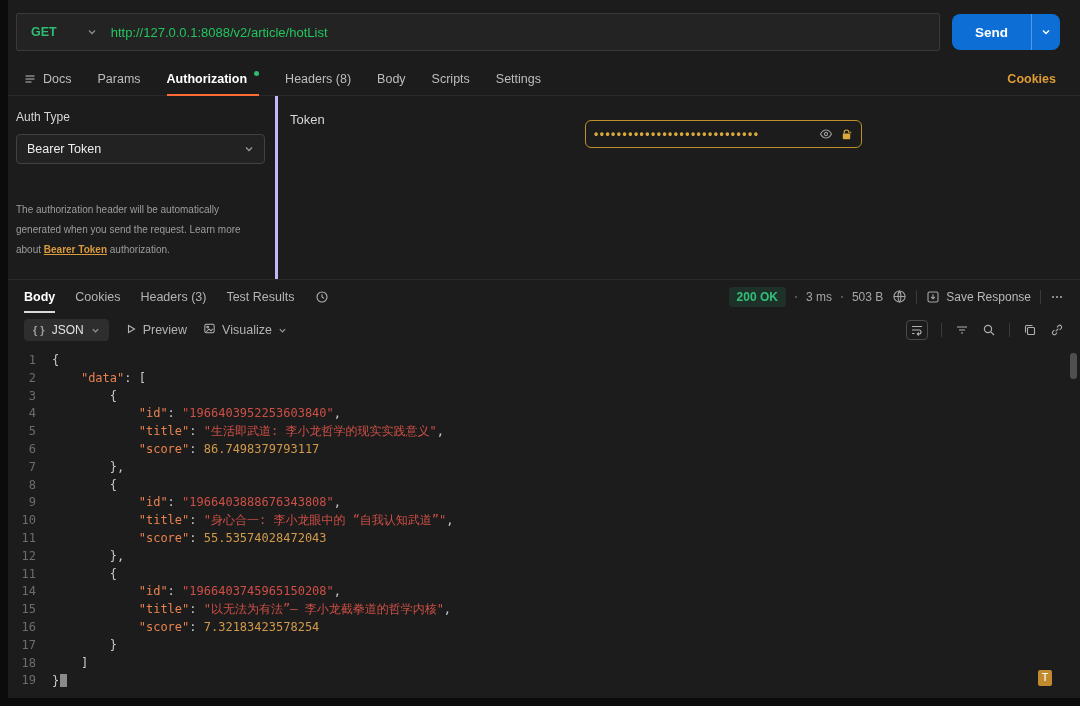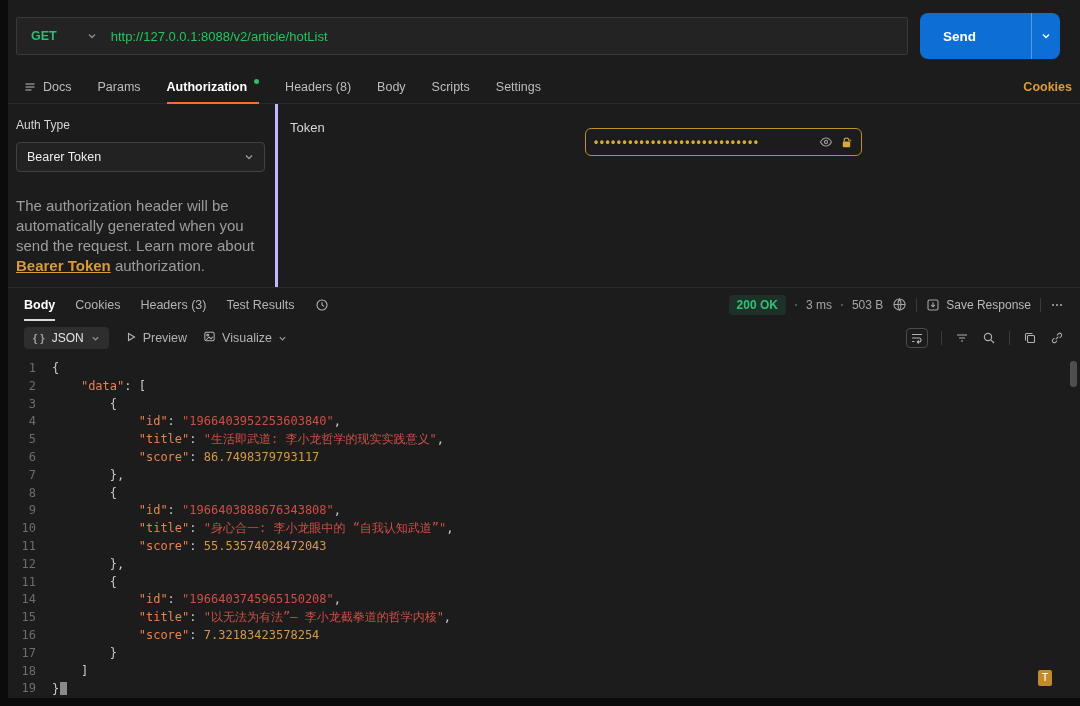--- a/index.html
+++ b/index.html
@@ -7,40 +7,40 @@
   body { font-family:"Liberation Sans", sans-serif; }
   .screen { position:relative; width:1080px; height:706px; background:#0b0b0b; overflow:hidden; }
   .main { position:absolute; left:8px; top:0; width:1072px; height:698px; background:#1c1c1c; display:flex; flex-direction:column; }
 
   
   .req-bar { display:flex; align-items:center; gap:12px; padding:13px 20px 11px 8px; }
   .url-box { flex:1; display:flex; height:38px; border:1px solid #3a3a3a; border-radius:2px; background:#232323; }
   .method { display:flex; align-items:center; gap:30px; padding:0 14px; color:#2ebd72; font-weight:700; font-size:12.5px; cursor:pointer; }
   .method .chev { color:#8d8d8d; display:flex; }
   .url-text { flex:1; display:flex; align-items:center; color:#22c55e; font-size:13px; }
-  .send-btn { display:flex; height:46px; border-radius:8px; overflow:hidden; background:#0d6ed6; color:#fff; cursor:pointer;gap:32px; }
+  .send-btn { display:flex; height:36px; border-radius:8px; overflow:hidden; background:#0d6ed6; color:#fff; cursor:pointer; }
   .send-main { display:flex; align-items:center; padding:0 23px; font-size:13.5px; font-weight:700; }
   .send-caret { display:flex; align-items:center; padding:0 9px; border-left:1px solid rgba(255,255,255,.3); }
 
   
-  .req-tabs { display:flex; align-items:center; gap:26px; padding:0 8px 0 16px; height:34px; border-bottom:1px solid #2a2a2a; font-size:12.5px; color:#bdbdbd; }
+  .req-tabs { display:flex; align-items:center; gap:26px; padding:0 24px 0 16px; height:34px; border-bottom:1px solid #2a2a2a; font-size:12.5px; color:#bdbdbd; }
   .tab { display:flex; align-items:center; gap:7px; height:100%; position:relative; cursor:pointer; }
   .tab.active { color:#ffffff; font-weight:600; }
   .tab.active::after { content:""; position:absolute; left:0; right:0; bottom:-1px; height:2px; background:#ff6c37; }
   .tab .dot { width:5px; height:5px; border-radius:50%; background:#2ebd72; align-self:flex-start; margin-top:9px; }
   .docs-icon { display:flex; color:#bdbdbd; }
   .cookies-link { margin-left:auto; color:#df9c34; font-size:12.5px; font-weight:600; cursor:pointer; }
 
   
   .auth-panel { display:flex; height:184px; border-bottom:1px solid #2a2a2a; }
   .auth-left { width:270px; border-right:3px solid #c4b5fd; padding:14px 10px 0 8px; }
   .auth-type-label { color:#d6d6d6; font-size:12px; margin-bottom:10px; }
   .auth-dropdown { height:30px; border:1px solid #414141; border-radius:4px; display:flex; align-items:center; justify-content:space-between; padding:0 10px; color:#ededed; font-size:12.5px; background:#222222; cursor:pointer; }
   .auth-dropdown .chev { color:#9a9a9a; display:flex; }
-  .auth-desc { margin-top:24px; color:#9d9d9d; font-size:15px; line-height:20px; }
+  .auth-desc { margin-top:36px; color:#9d9d9d; font-size:10px; line-height:20px; }
   .auth-link { color:#d89a3d; text-decoration:underline; font-weight:600; cursor:pointer; }
   .auth-right { flex:1; position:relative; }
   .token-label { position:absolute; left:12px; top:16px; color:#d6d6d6; font-size:13px; }
   .token-field { position:absolute; left:307px; top:24px; width:277px; height:28px; border:1px solid #bd8e2c; border-radius:6px; background:#1c1c1c; display:flex; align-items:center; padding:0 8px; gap:7px; cursor:text; }
   .token-dots { flex:1; color:#d9a93c; font-size:12px; font-weight:700; letter-spacing:1.5px; white-space:nowrap; overflow:hidden; }
   .eye-icon { color:#9a9a9a; display:flex; cursor:pointer; }
   .lock-icon { color:#d9a93c; display:flex; }
 
   
   .resp-header { display:flex; align-items:center; gap:20px; height:33px; padding:0 16px; font-size:12.5px; color:#b3b3b3; }

